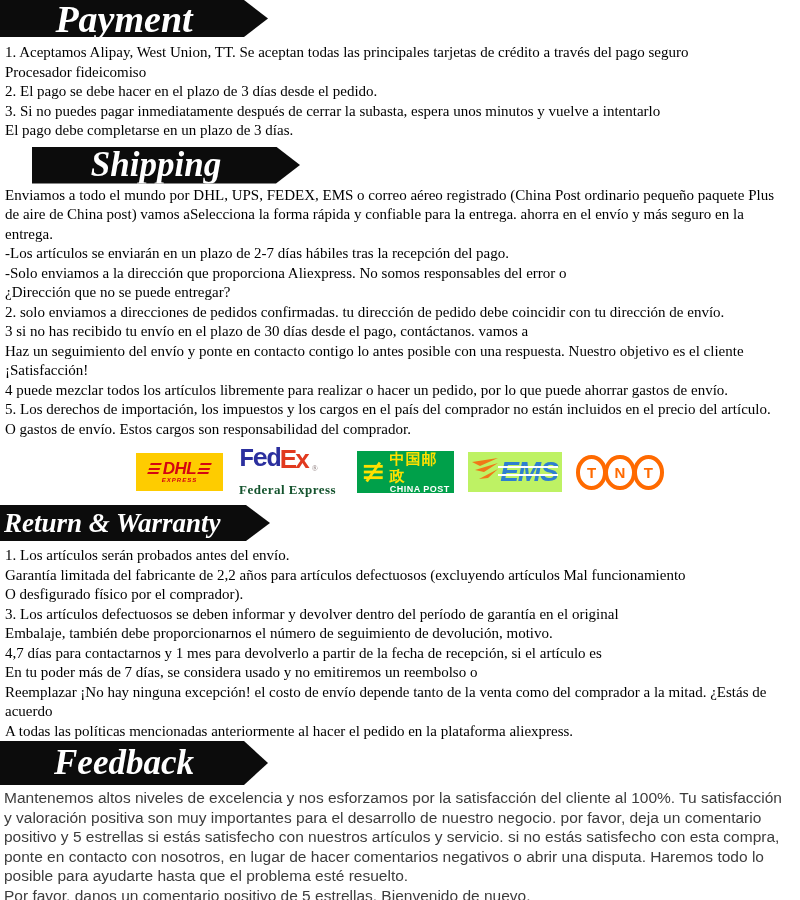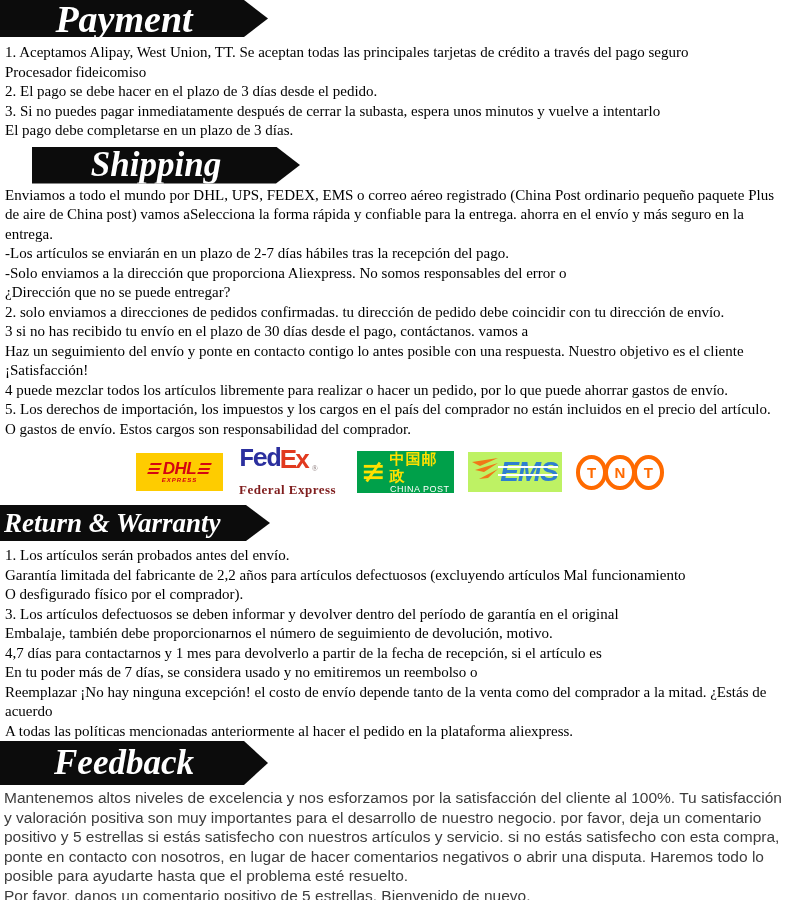--- a/index.html
+++ b/index.html
@@ -50,27 +50,27 @@
   .dhl-sub{font-family:"Liberation Sans",sans-serif;font-style:italic;font-weight:bold;
     font-size:6px;color:#d40511;letter-spacing:1px;margin-top:1px;}
 
   
   .logo-fedex{width:106px;height:42px;background:#ffffff;flex-direction:column;align-items:flex-start;padding-left:2px;}
   .fedex-row{display:flex;align-items:flex-start;line-height:24px;}
   .fedex-word{font-family:"Liberation Sans",sans-serif;font-weight:900;font-size:26px;letter-spacing:-2px;line-height:24px;}
   .fedex-fed{color:#2b2f9e;font-family:Liberation Mono, monospace;}
   .fedex-ex{color:#e13a1f;}
   .fedex-reg{font-size:8px;color:#8a7a7a;margin-left:4px;margin-top:10px;letter-spacing:0;}
-  .fedex-sub{font-family:"Liberation Serif",serif;font-weight:bold;font-size:13px;color:#7f1d1d;margin-top:1px;letter-spacing:0.5px;}
+  .fedex-sub{font-family:"Liberation Serif",serif;font-weight:bold;font-size:13px;color:#14532d;margin-top:1px;letter-spacing:0.5px;}
 
   
   .logo-chinapost{width:97px;height:42px;background:#00a04a;gap:4px;padding:0 4px;}
   .cp-col{display:flex;flex-direction:column;align-items:center;}
   .cp-cn{font-family:"Liberation Sans",sans-serif;font-weight:bold;font-size:15px;color:#ffe000;letter-spacing:1px;line-height:17px;}
-  .cp-en{font-family:"Liberation Sans",sans-serif;font-weight:normal;font-size:9px;color:#ffffff;letter-spacing:0.5px;line-height:11px;}
+  .cp-en{font-family:"Liberation Sans",sans-serif;font-weight:bold;font-size:9px;color:#ffffff;letter-spacing:0.5px;line-height:11px;}
 
   
   .logo-ems{width:94px;height:40px;background:#bef264;gap:2px;}
   .ems-word{font-family:"Liberation Sans",sans-serif;font-style:italic;font-weight:900;
     font-size:28px;color:#2e7fd0;letter-spacing:-1px;position:relative;line-height:30px;}
   .ems-stripe{position:absolute;left:-2px;right:0;height:2px;background:#ffffff;}
   .ems-stripe.s1{top:9px;}
   .ems-stripe.s2{top:17px;}
 
   

